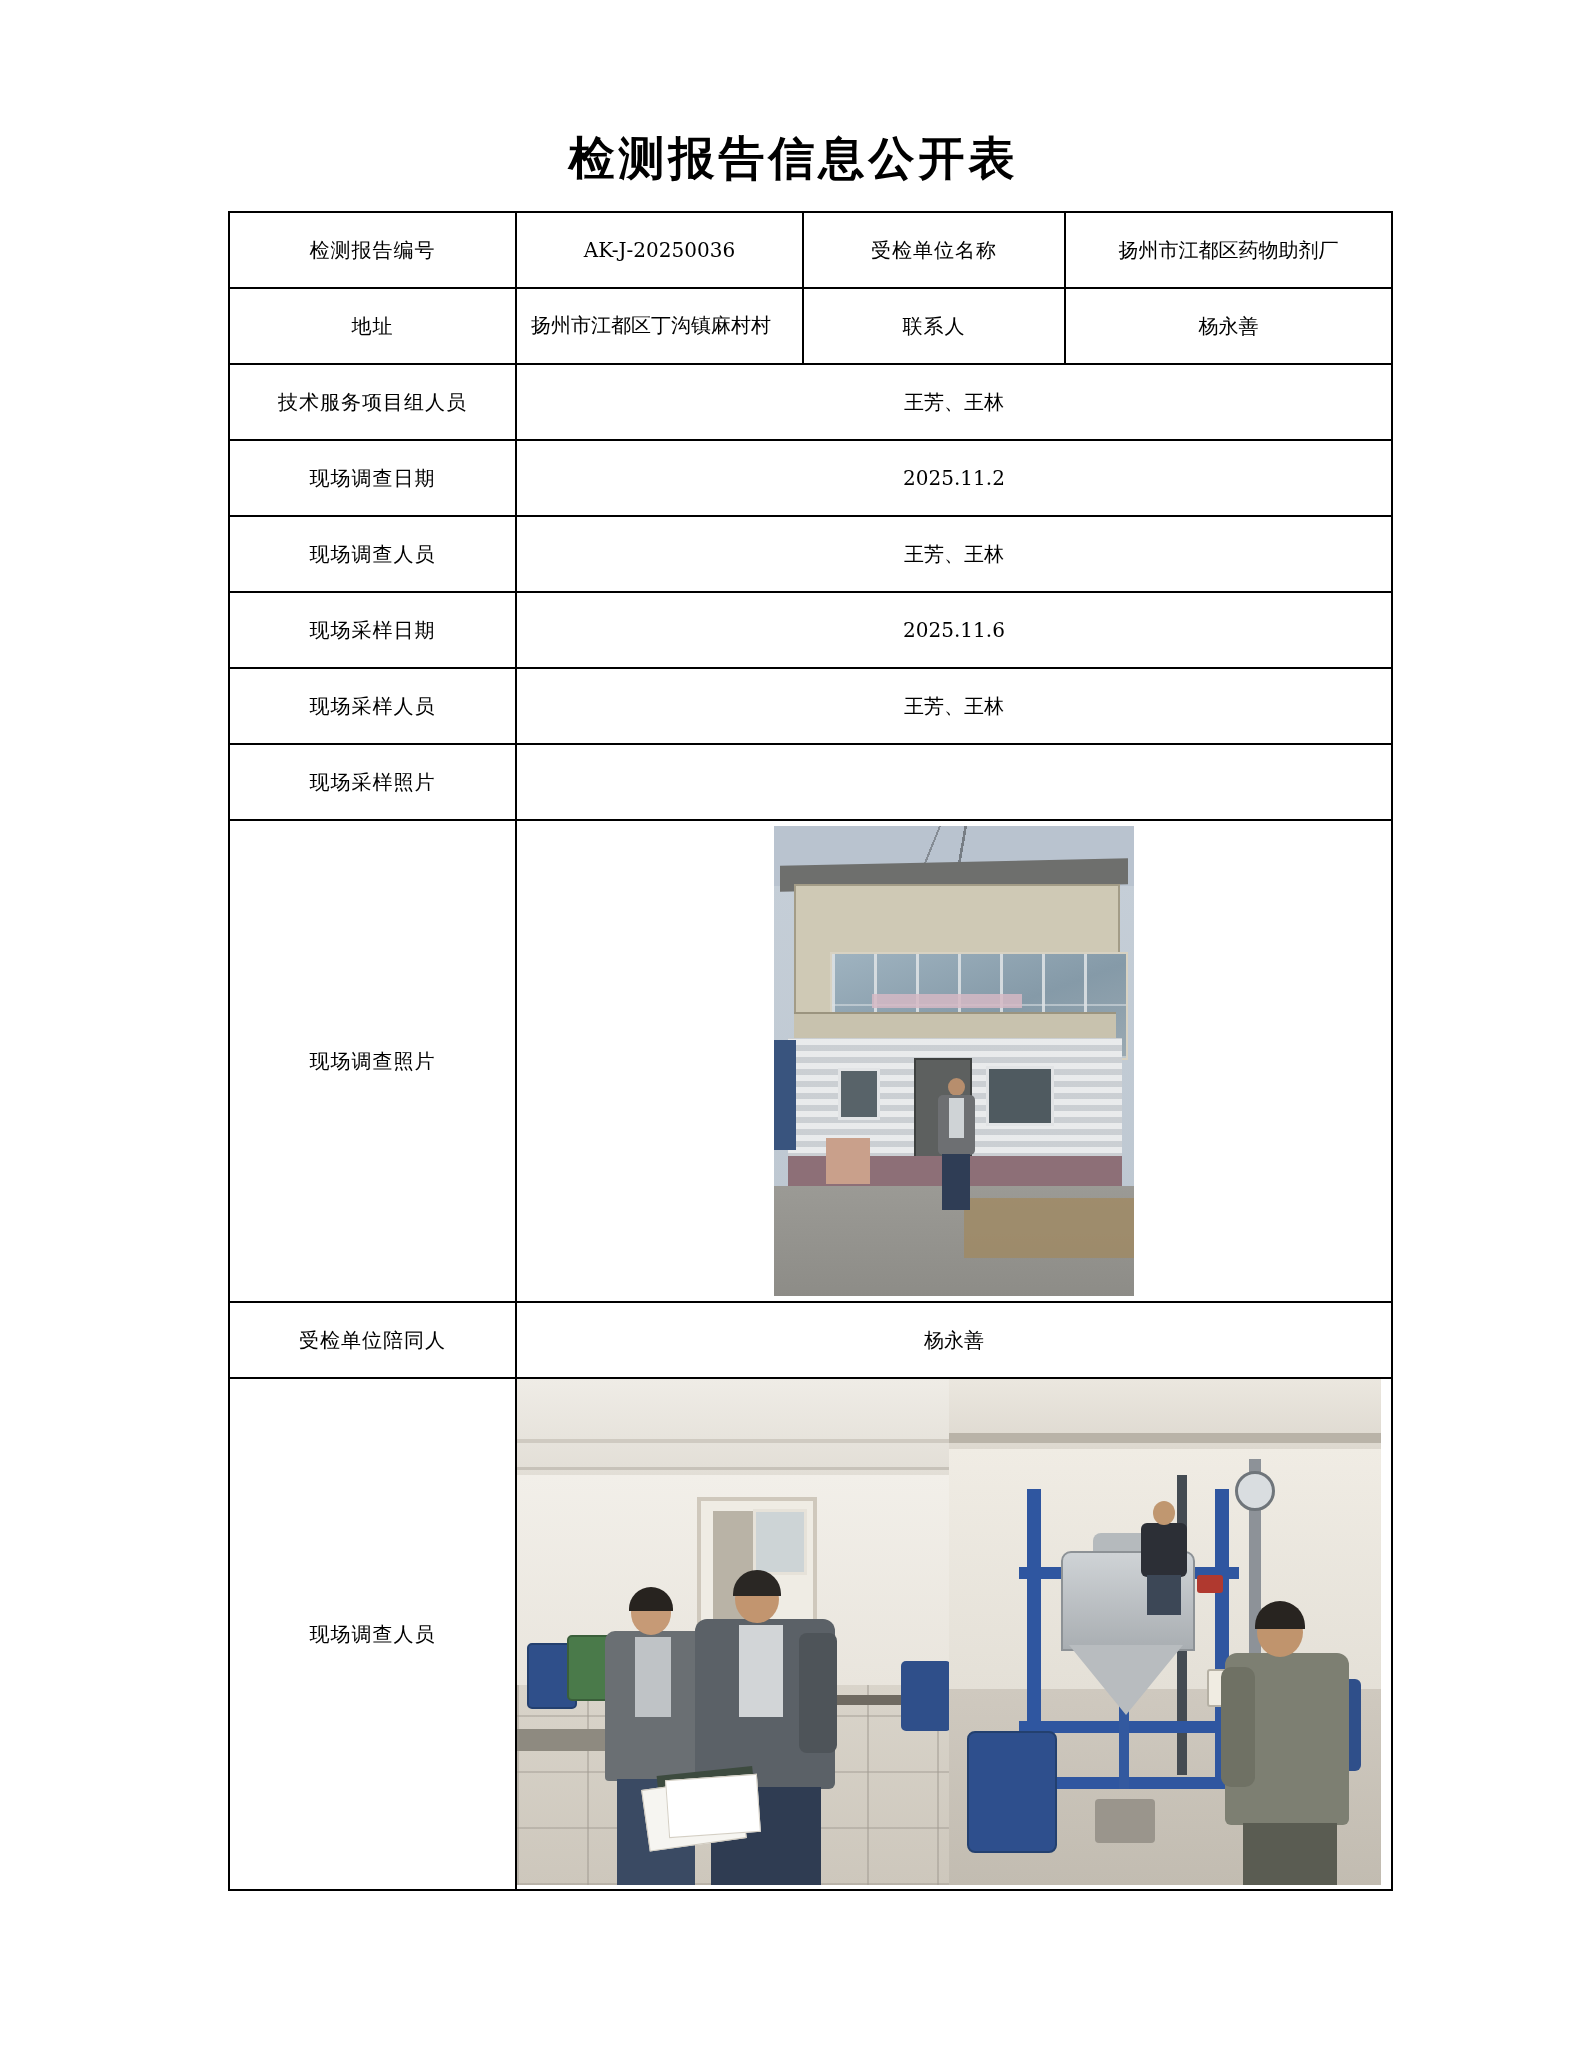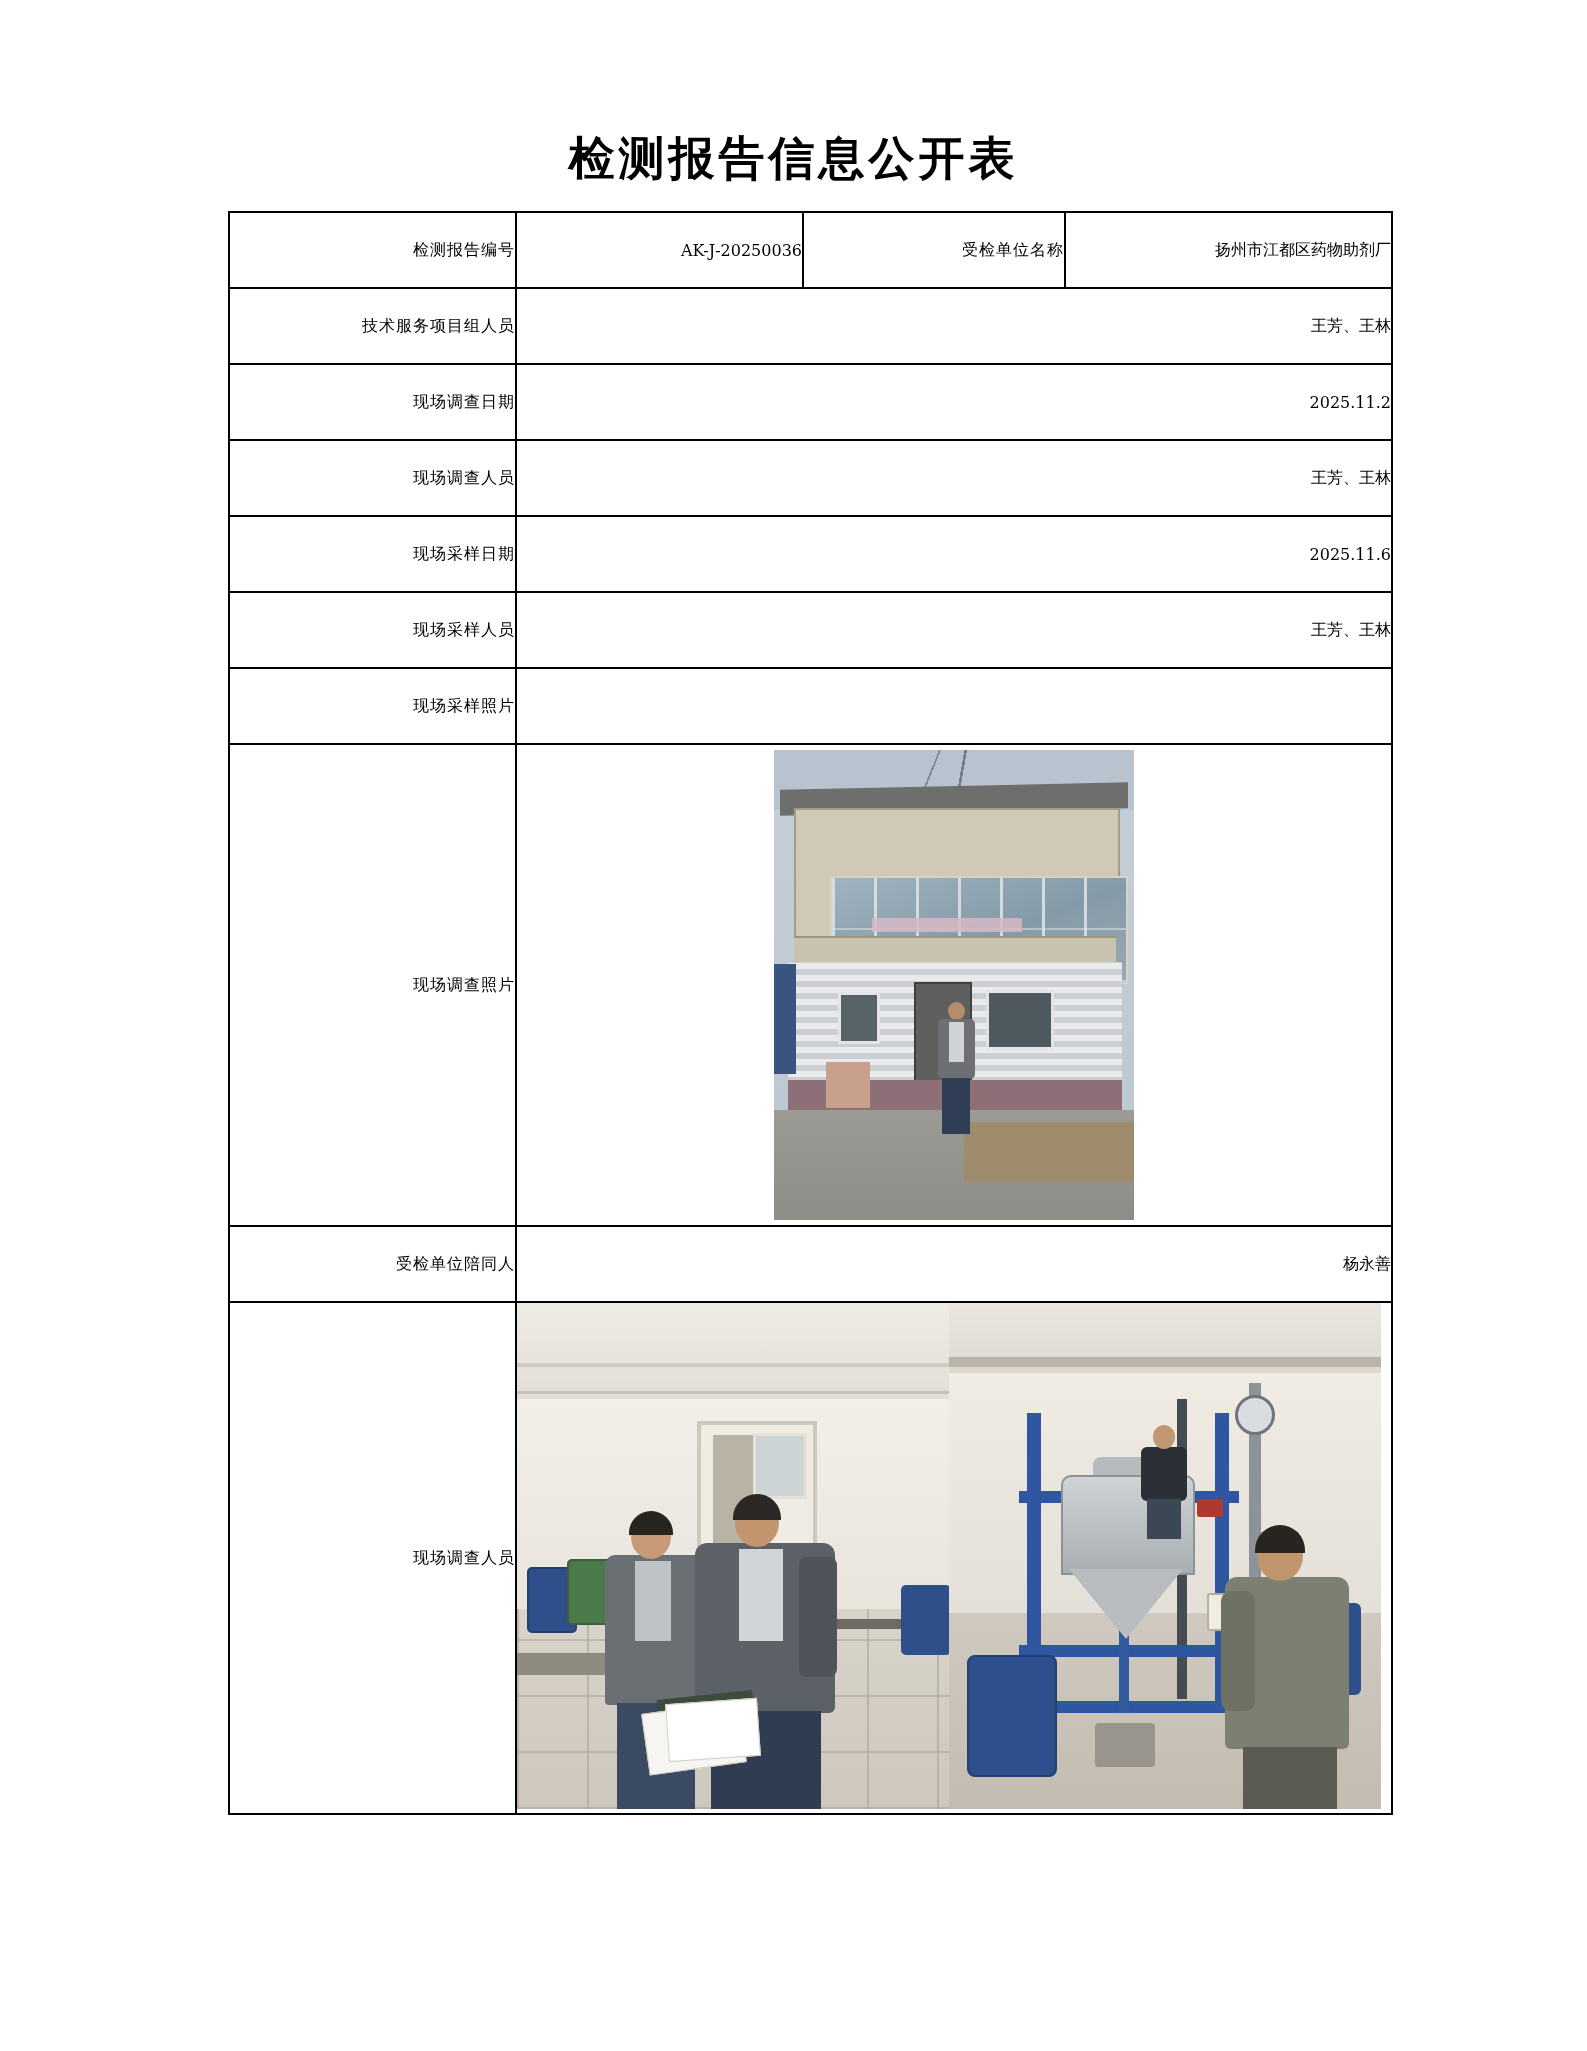--- a/index.html
+++ b/index.html
@@ -36,23 +36,22 @@
     top: 211px;
     left: 228px;
     width: 1155px;
     border-collapse: collapse;
     table-layout: fixed;
   }
   table.info-table td {
     border: 2px solid #000000;
     padding: 0;
     vertical-align: middle;
-    font-size: 16px;
+    font-size: 20px;
     font-family: "DejaVu Serif", "Liberation Serif", serif;
-    text-align: right;
   }
   .cell-label {
     text-align: center;
     height: 74px;
     letter-spacing: 1px;
   }
   .cell-value-center {
     text-align: center;
     height: 74px;
   }
@@ -237,20 +236,26 @@
   <table class="info-table">
     <tbody>
 
       <tr>
         <td class="col-a cell-label">检测报告编号</td>
         <td class="col-b cell-value-center mono-val">AK-J-20250036</td>
         <td class="col-c cell-label">受检单位名称</td>
         <td class="col-d cell-value-center">扬州市江都区药物助剂厂</td>
       </tr>
 
+      <tr>
+        <td class="col-a cell-label">地址</td>
+        <td class="col-b cell-value-left">扬州市江都区丁沟镇麻村村</td>
+        <td class="col-c cell-label">联系人</td>
+        <td class="col-d cell-value-center">杨永善</td>
+      </tr>
 
       <tr>
         <td class="col-a cell-label">技术服务项目组人员</td>
         <td colspan="3" class="cell-value-center">王芳、王林</td>
       </tr>
 
       <tr>
         <td class="col-a cell-label">现场调查日期</td>
         <td colspan="3" class="cell-value-center mono-val">2025.11.2</td>
       </tr>

